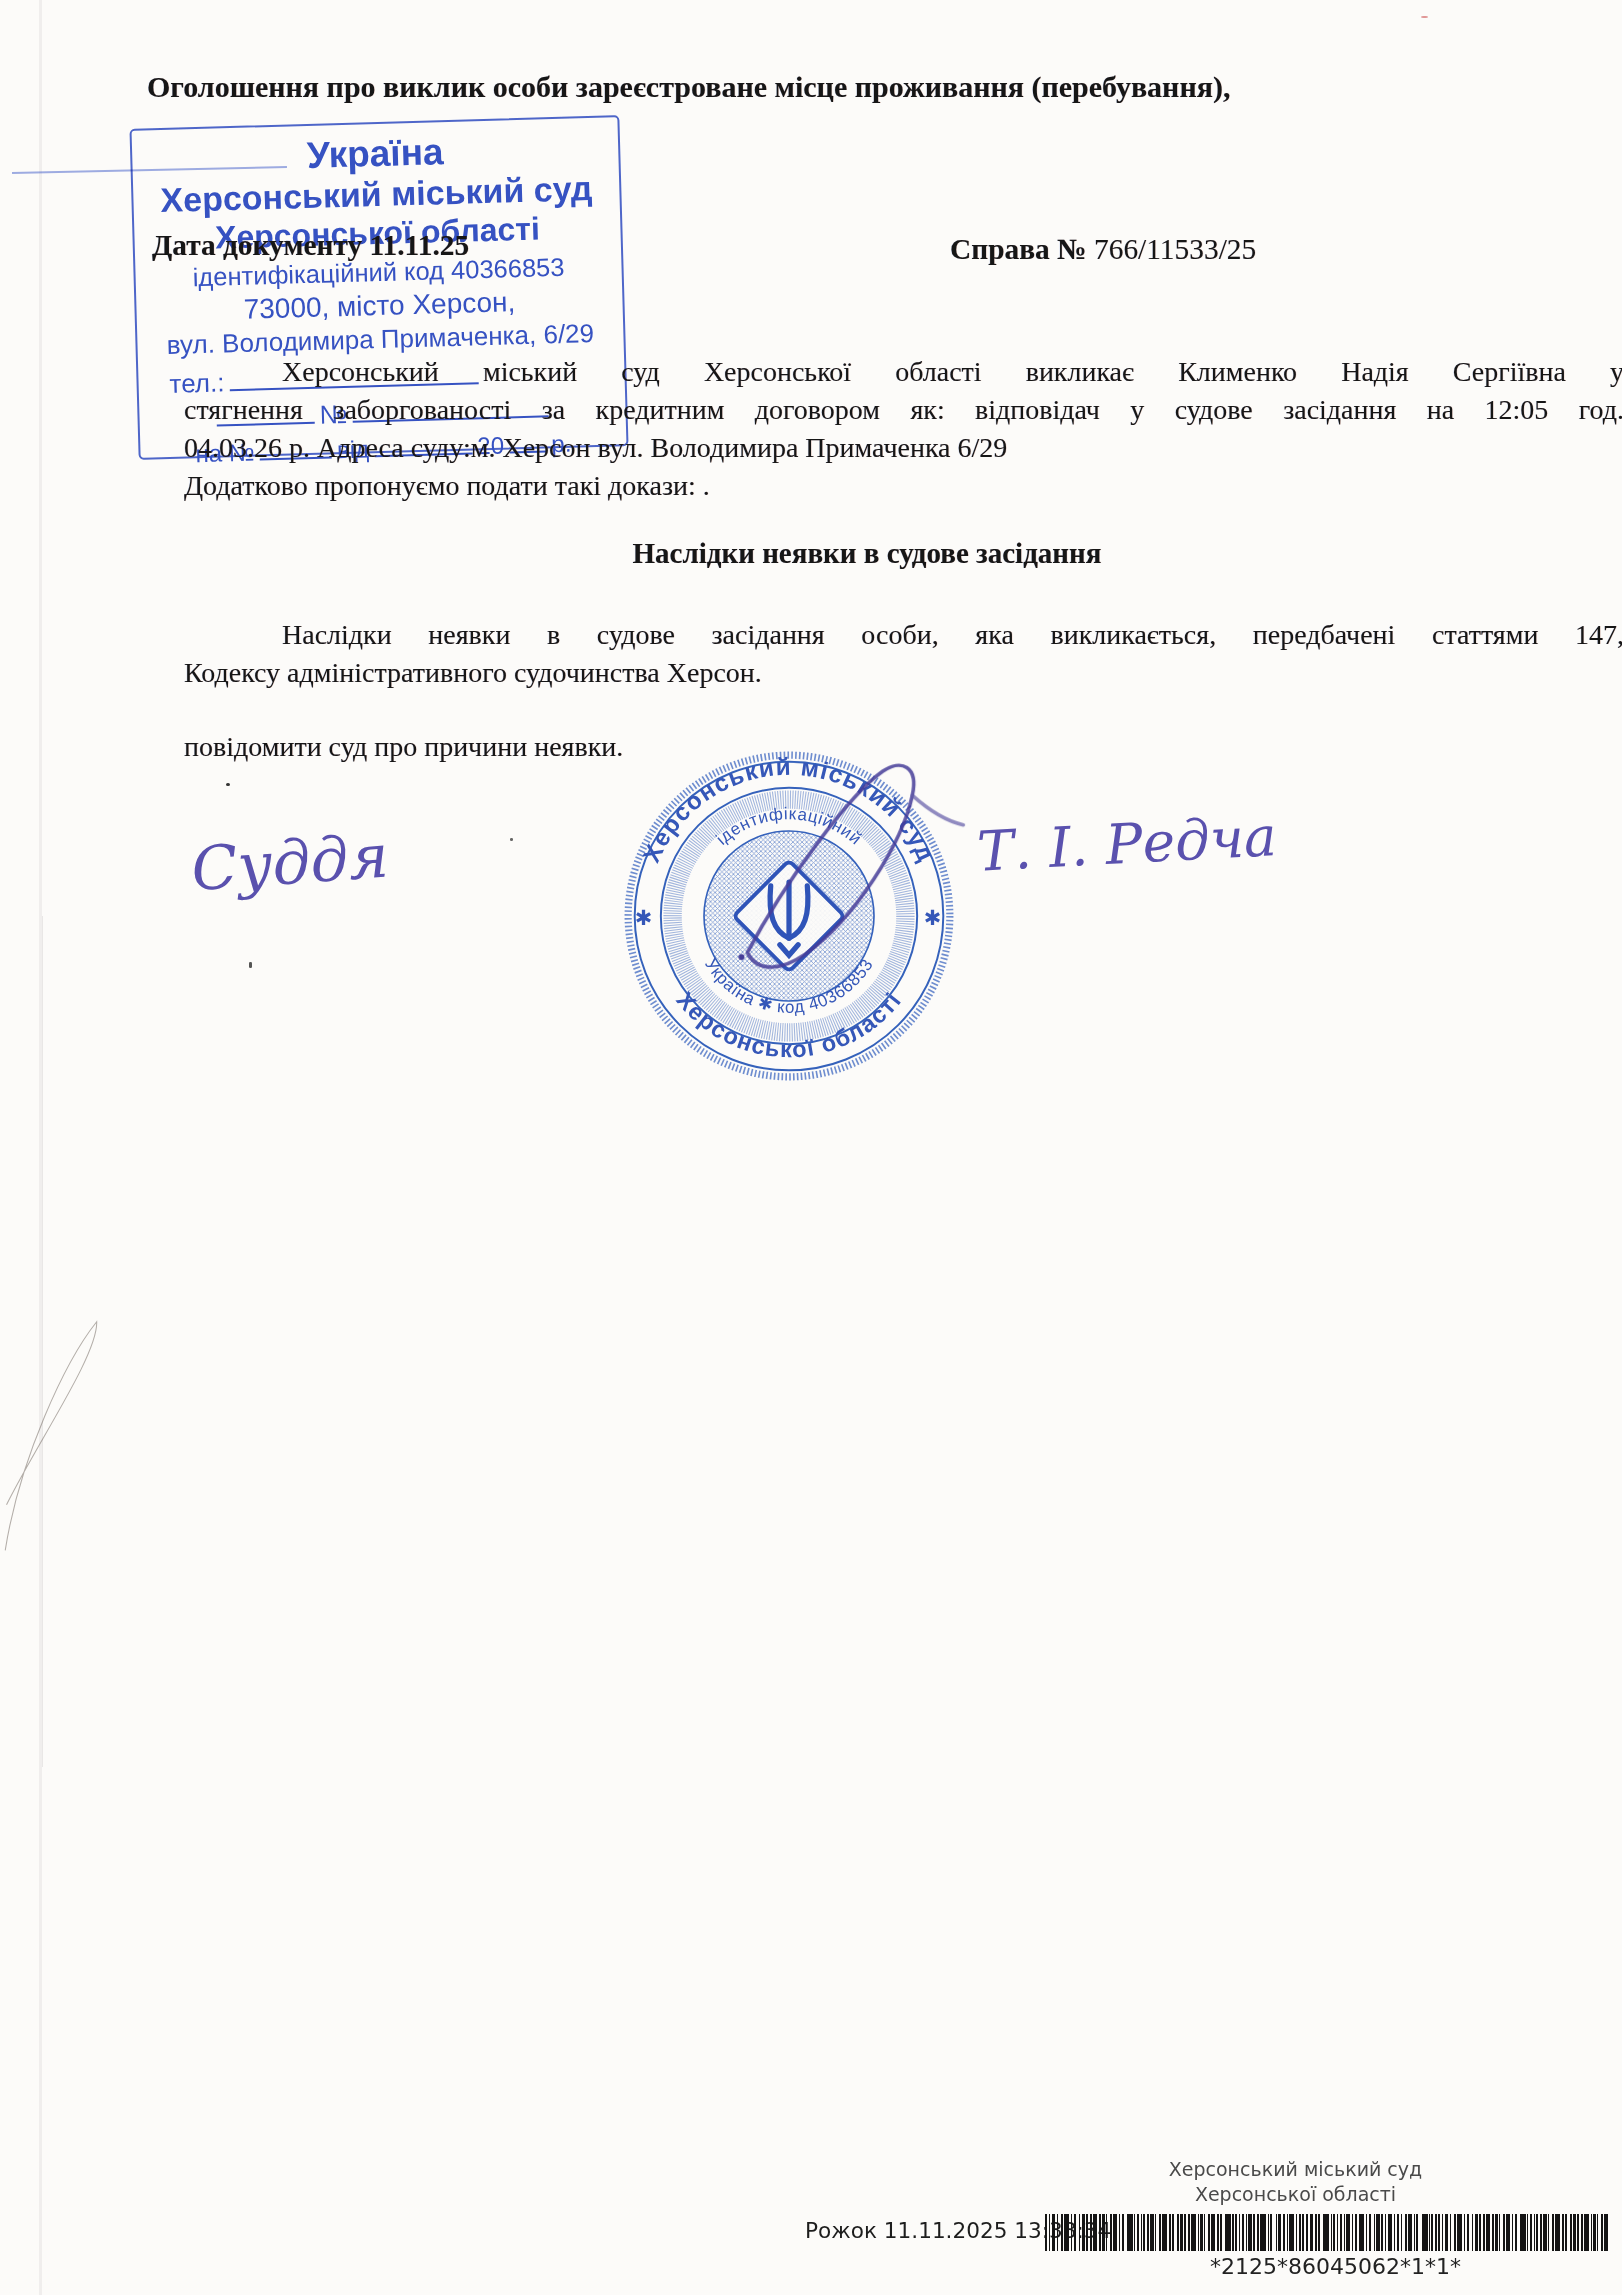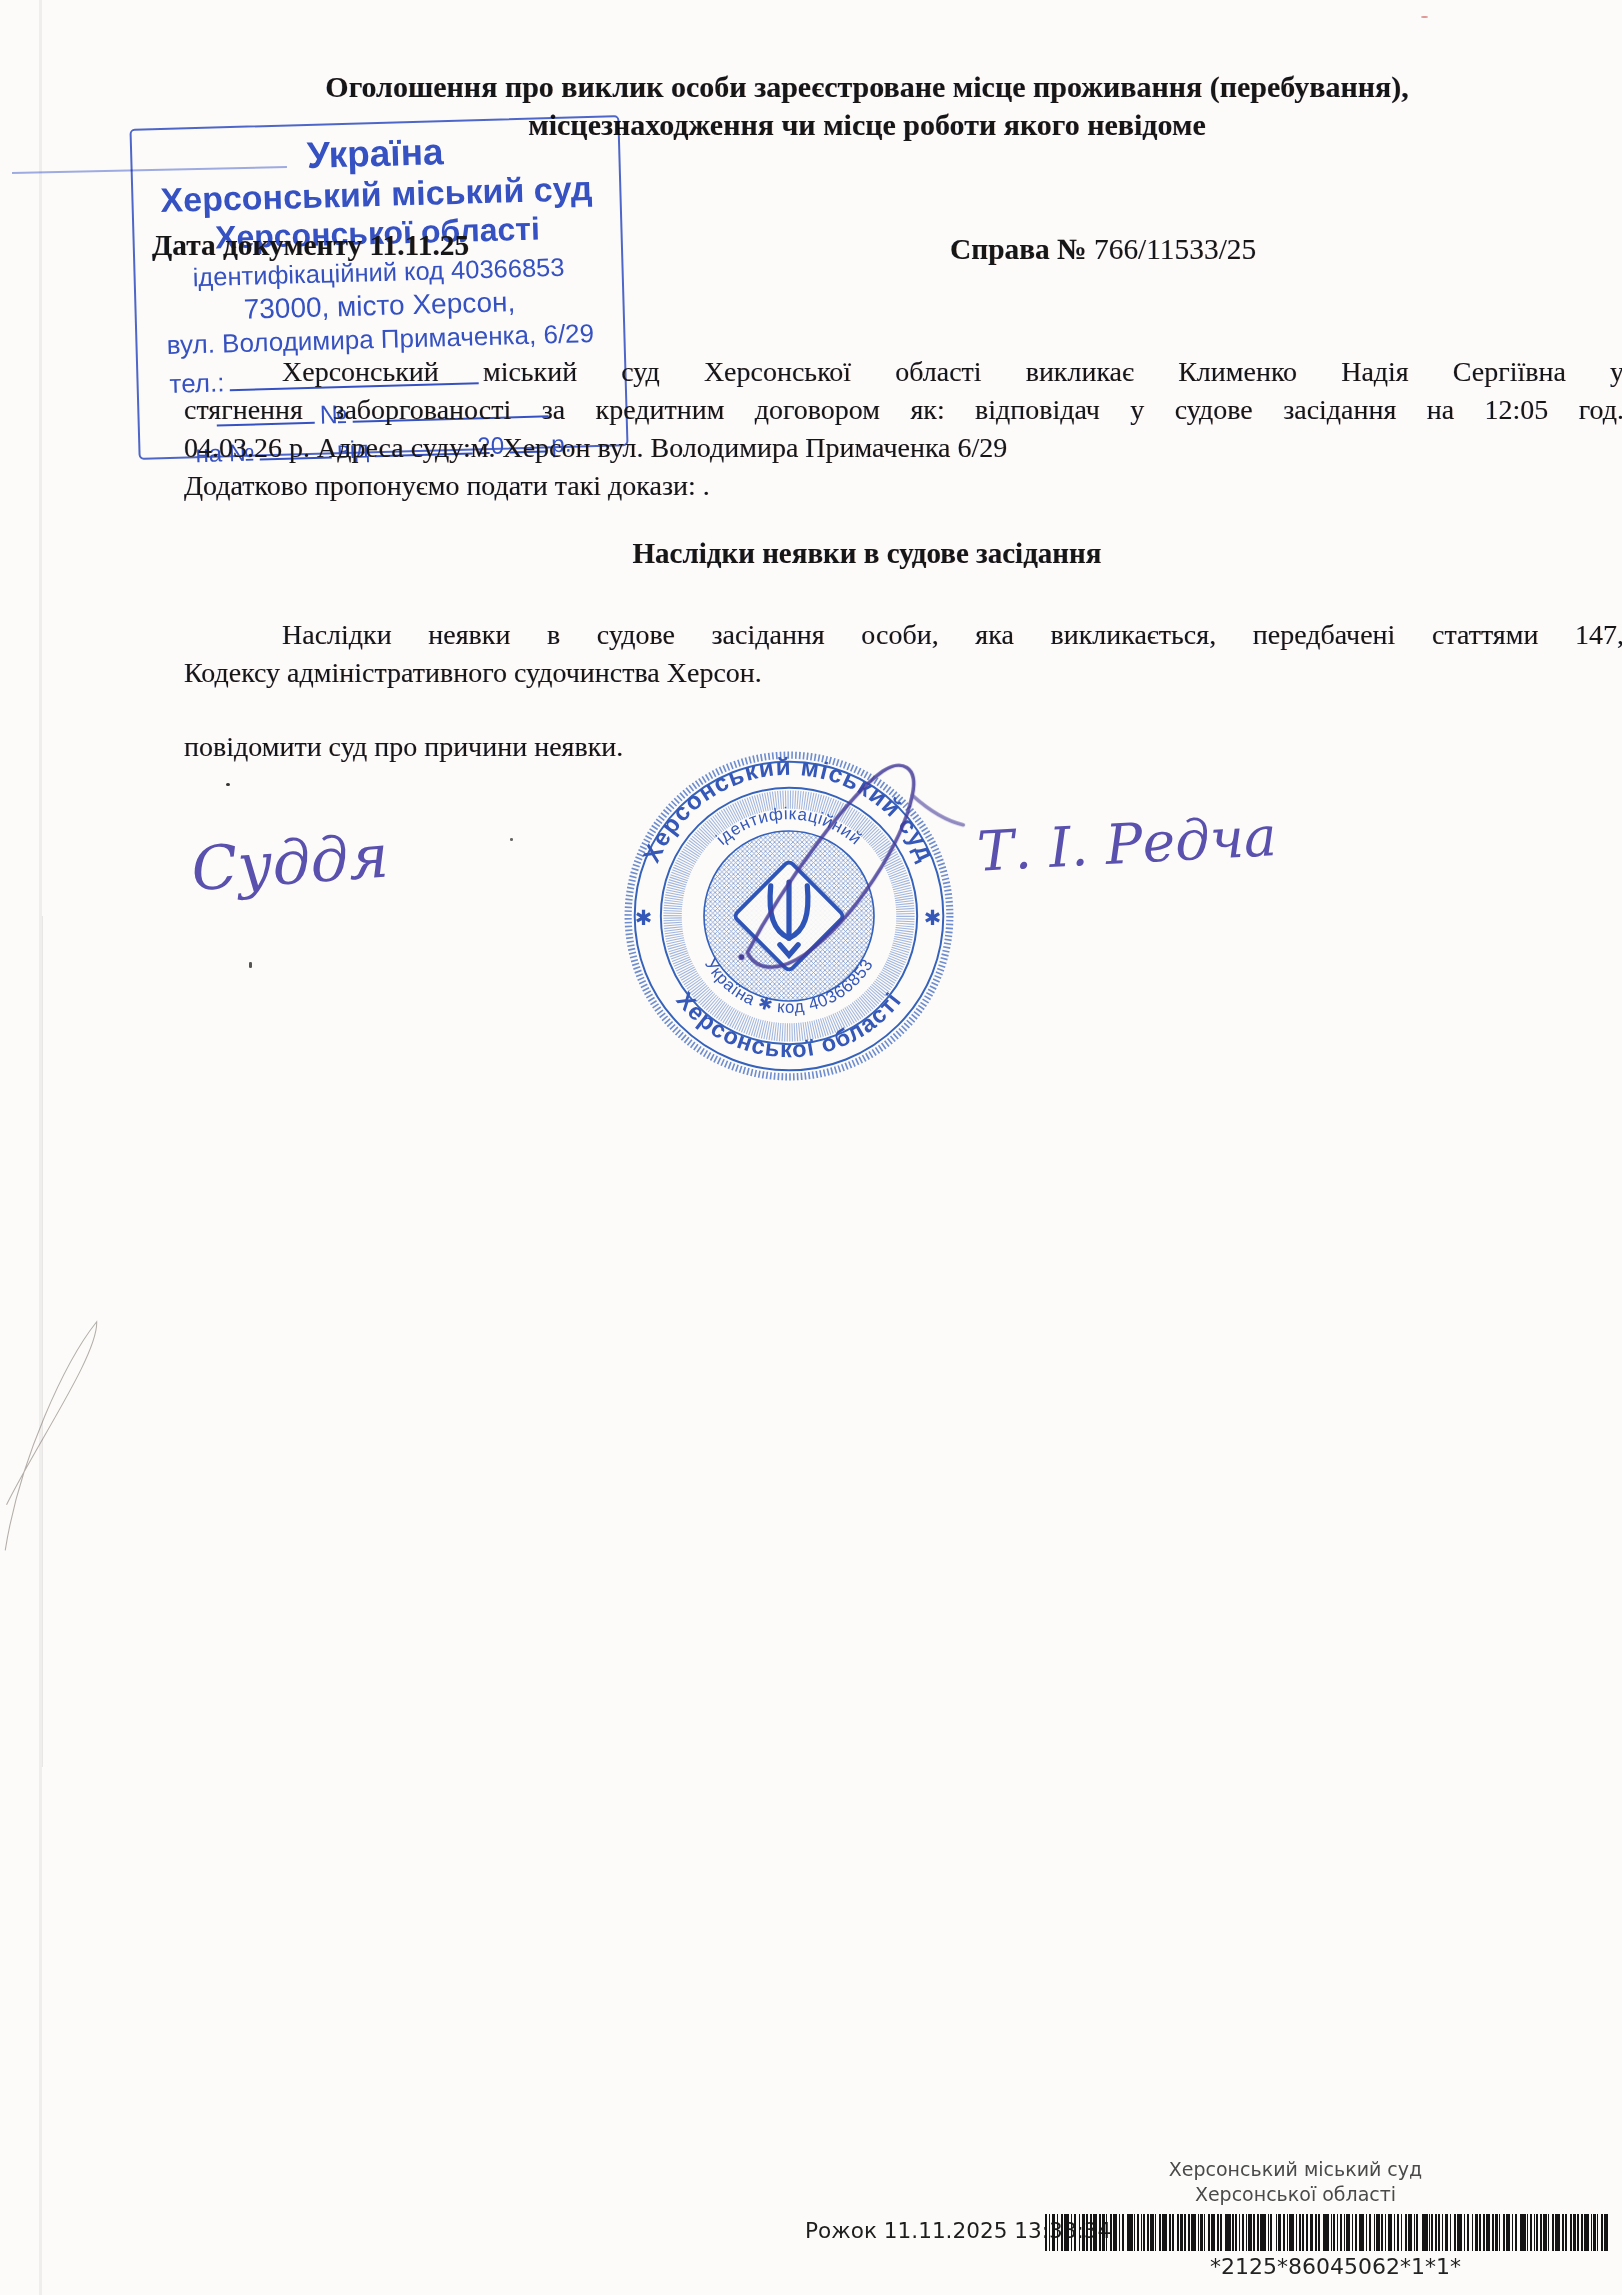--- a/index.html
+++ b/index.html
@@ -14,21 +14,21 @@
   
   .streak{position:absolute;top:0;left:39px;width:2.6px;height:2295px;
     background:rgba(140,130,140,.10);}
   .streak2{position:absolute;top:916px;left:42px;width:1.3px;height:851px;
     background:rgba(120,110,120,.14);}
   .speck{position:absolute;border-radius:50%;}
   
   .ink{text-shadow:0.5px 0 rgba(190,60,30,.20), -0.5px 0 rgba(40,90,200,.20);}
   
   .title{position:absolute;left:147px;top:68px;width:1440px;
-    text-align:center;font-weight:bold;font-size:30px;line-height:38px;}
+    font-weight:bold;font-size:30px;line-height:38px;}
   
   .stamp{
     position:absolute;left:134px;top:122px;width:486px;height:327px;
     border:2.6px solid rgba(43,73,196,.88);
     border-radius:5.2px;
     transform:rotate(-1.6deg);
     font-family:"Liberation Sans", sans-serif;
     color:#2b49c4;
     mix-blend-mode:multiply;
     opacity:.95;
@@ -87,21 +87,20 @@
   <svg class="hair-svg" viewBox="0 0 300 700">
     <path d="M 10,400 C 60,300 150,170 148,120 C 100,180 30,330 8,470" fill="none" stroke="rgba(90,80,70,.45)" stroke-width="1.6"></path>
   </svg>
   <div class="speck" style="left:226px;top:783px;width:3.9px;height:3.3px;background:#333;"></div>
   <div class="speck" style="left:249px;top:962px;width:3.3px;height:5.9px;background:#555;border-radius:1.3px;"></div>
   <div class="speck" style="left:1421px;top:15.7px;width:6.5px;height:2.6px;background:rgba(200,70,70,.55);"></div>
   <div class="speck" style="left:510px;top:838px;width:2.6px;height:2.6px;background:#666;"></div>
 
   <div class="title ink">
     <div>Оголошення про виклик особи зареєстроване місце проживання (перебування),</div>
-    <div>місцезнаходження чи місце роботи якого невідоме</div>
   </div>
 
   <div class="blue-scratch"></div>
 
   <div class="stamp">
     <div class="l1">Україна</div>
     <div class="l2">Херсонський міський суд</div>
     <div class="l3">Херсонської області</div>
     <div class="l4">ідентифікаційний код 40366853</div>
     <div class="l5">73000, місто Херсон,</div>

